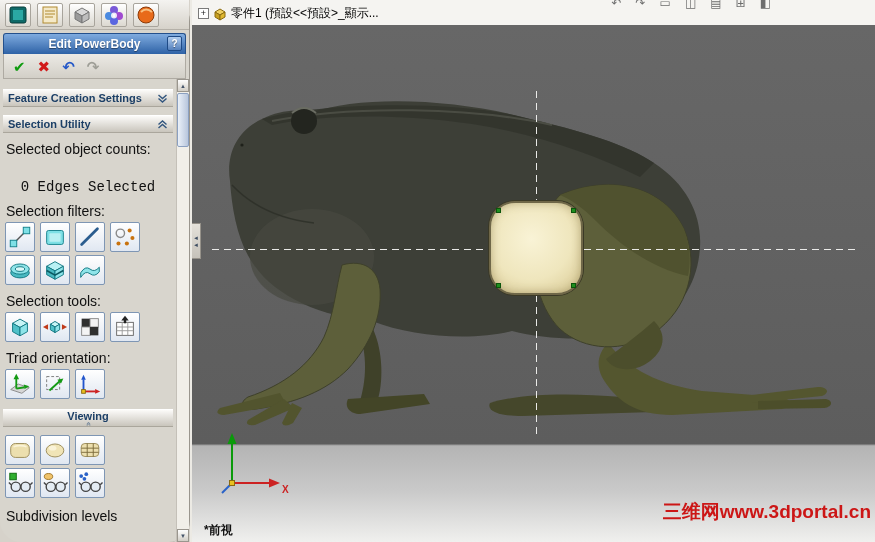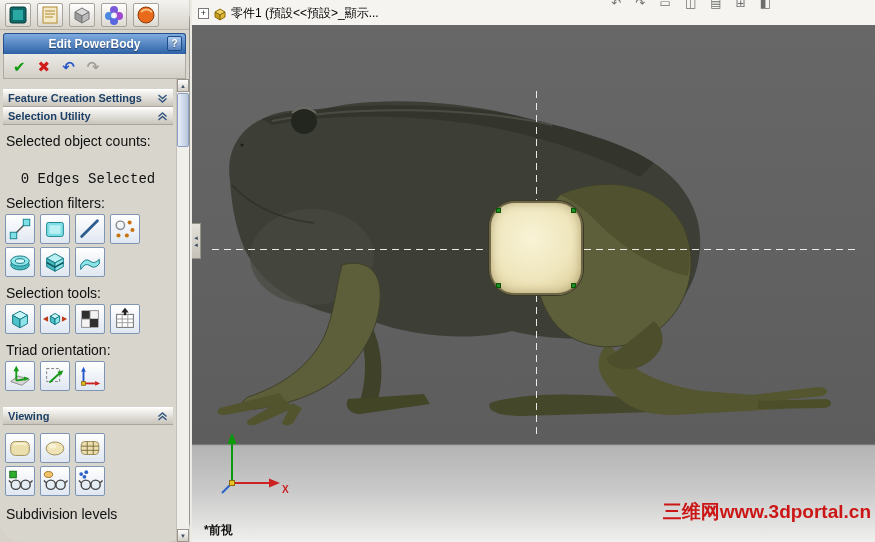--- a/index.html
+++ b/index.html
@@ -9,27 +9,27 @@
   
   .panel { position:absolute; left:0; top:0; width:190px; height:542px; background:#d8d5cd; border-right:1px solid #9a968e;border-radius:21px; }
   .tabs { height:30px; display:flex; align-items:center; gap:6px; padding:3px 5px; background:linear-gradient(#f4f3f0,#d6d2ca); border-bottom:1px solid #b4b0a8; }
   .tab { width:26px; height:24px; display:flex; align-items:center; justify-content:center; border:1px solid #a8a49c; border-radius:2px; background:linear-gradient(#ffffff,#dcd9d1); cursor:pointer; }
   .title-bar { margin:3px 3px 0 3px; height:21px; border-radius:3px 3px 0 0; background:linear-gradient(#7fabdf,#2e62a6); display:flex; align-items:center; justify-content:center; position:relative; color:#fff; font-weight:bold; font-size:12px; text-shadow:0 1px 1px rgba(0,0,0,.45); border:1px solid #24508c; border-bottom:none; }
   .help-btn { position:absolute; right:3px; top:2px; width:15px; height:15px; border-radius:2px; background:linear-gradient(#b0cdf0,#5681bc); border:1px solid #1e4a86; color:#fff; font-size:10px; font-weight:bold; display:flex; align-items:center; justify-content:center; }
   .actions { margin:0 3px; height:25px; background:linear-gradient(#eceae5,#d2cfc7); border:1px solid #aeaaa2; border-top:none; display:flex; align-items:center; gap:12px; padding:0 9px; }
   .act { font-size:15px; font-weight:bold; line-height:1; cursor:pointer; }
   .act-check{color:#0f9b0f} .act-cross{color:#d11a1a} .act-undo{color:#2458c8} .act-redo{color:#9e9e96}
   .pcontent { position:absolute; top:79px; left:0; right:13px; bottom:0; overflow:hidden; padding:10px 3px 0 3px; }
-  .ghdr { height:18px; display:flex; align-items:center; justify-content:space-between; padding:0 5px; background:linear-gradient(#fcfbf9,#c9c5bc); border-top:1px solid #fff; border-bottom:1px solid #aaa69c; color:#1c3f66; font-weight:bold; font-size:11px; cursor:pointer; }
+  .ghdr { height:18px; margin-top:8px; display:flex; align-items:center; justify-content:space-between; padding:0 5px; background:linear-gradient(#fcfbf9,#c9c5bc); border-top:1px solid #fff; border-bottom:1px solid #aaa69c; color:#1c3f66; font-weight:bold; font-size:11px; cursor:pointer; }
   .ghdr:first-child { margin-top:0; }
   .plabel { font-size:14px; color:#101010; margin:8px 3px 3px 3px; }
   .pcenter { text-align:center; margin-top:22px;font-family:Liberation Mono, monospace; }
   .irow { display:flex; gap:5px; margin:3px 2px 2px 2px; }
   .pbtn { width:30px; height:30px; border:1px solid #7e96b4; border-radius:2px; background:linear-gradient(#ffffff,#e0e7f1); display:flex; align-items:center; justify-content:center; cursor:pointer; }
-  .gap-top { margin-top:16px; }
+  .gap-top { margin-top:10px;flex-direction:column; }
   
   .vscroll { position:absolute; top:79px; right:0; width:13px; bottom:0; background:#f1efe9; border-left:1px solid #c4c0b8; }
   .sbtn { position:absolute; left:0; width:12px; height:13px; background:linear-gradient(#fefefe,#d2cec6); border:1px solid #9a968e; font-size:6px; color:#44546a; display:flex; align-items:center; justify-content:center; cursor:pointer; }
   .sbtn-up{top:0} .sbtn-down{bottom:0}
   .sthumb { position:absolute; left:0; top:14px; width:12px; height:54px; background:linear-gradient(90deg,#eaf0f8,#b8c6dc); border:1px solid #8ba0c0; border-radius:2px; cursor:pointer; }
 
   
   .main { position:absolute; left:190px; top:0; right:0; bottom:0; background:#f5f4f1; border-left:2px solid #eceae4; }
   .doc-strip { position:absolute; top:0; left:0; right:0; height:25px; background:#f5f4f1; overflow:hidden; }
   .tree-item { position:absolute; left:6px; top:5px; display:flex; align-items:center; gap:4px; font-size:12px; color:#000; border-bottom:1px solid #9a9a9a; padding:0 26px 3px 0; cursor:pointer; }

